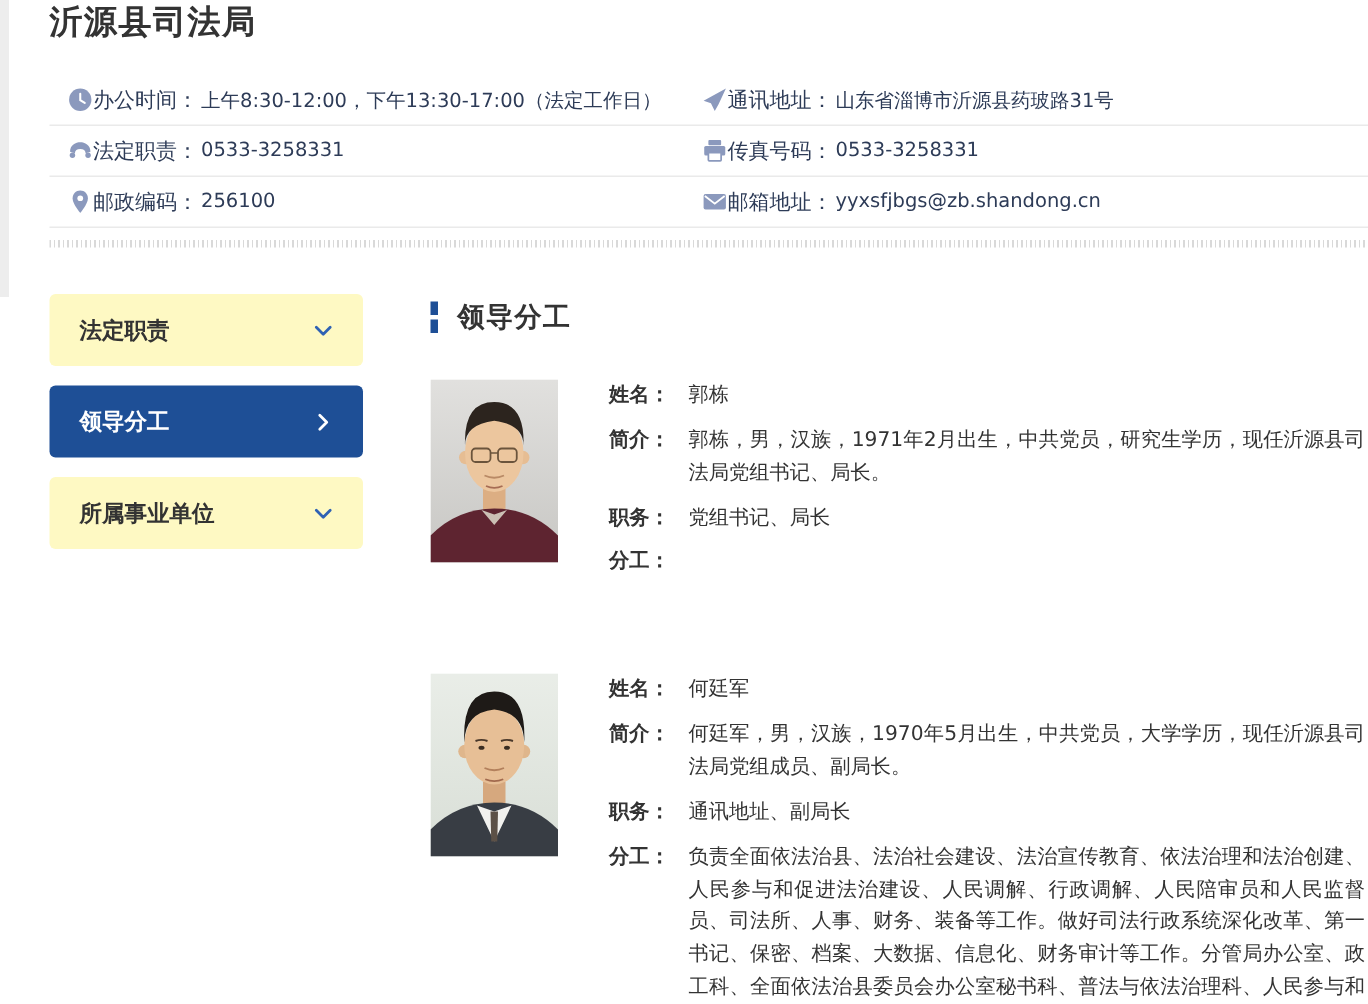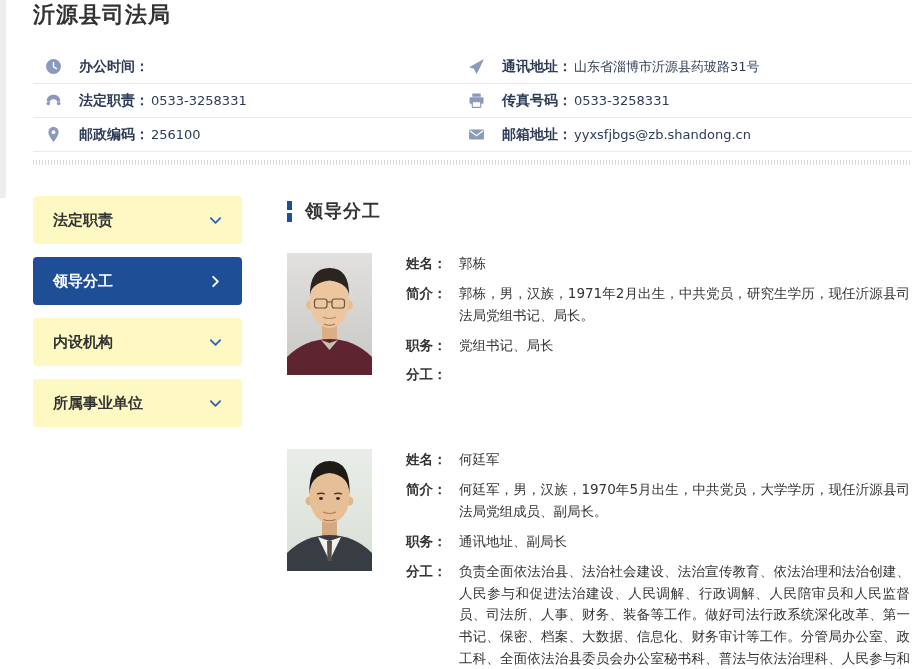--- a/index.html
+++ b/index.html
@@ -9,21 +9,21 @@
     -webkit-font-smoothing:antialiased;
   }
   .left-strip{position:absolute;left:0;top:0;width:6px;height:198px;background:#ededed;}
   .container{padding-left:33px;}
   .page-title{margin:0;font-size:22px;font-weight:bold;color:#333;letter-spacing:1px;}
   
   .contact-grid{margin-top:20px;display:grid;grid-template-columns:423px 1fr;}
   .contact-cell{display:flex;align-items:center;height:33px;border-bottom:1px solid #eaeaea;}
   .contact-cell .cicon{width:17px;height:17px;flex:none;margin-left:12px;display:flex;align-items:center;justify-content:center;}
   .contact-cell .cicon svg{width:17px;height:17px;display:block;}
-  .contact-label{font-weight:bold;font-size:14px;color:#2d3b57;margin-left:17px;white-space:nowrap;}
+  .contact-label{font-weight:normal;font-size:14px;color:#2d3b57;margin-left:0;white-space:nowrap;}
   .contact-value{font-size:13px;color:#2d3b57;margin-left:2px;white-space:nowrap;}
   .dashed-sep{margin-top:8px;height:5px;
     background:repeating-linear-gradient(90deg,#d9d9d9 0 1px,transparent 1px 3px);}
   
   .content{display:flex;margin-top:31px;}
   .sidebar{width:209px;flex:none;margin-right:45px;}
   .side-item{height:48px;background:#fef9c3;border-radius:4px;margin-bottom:13px;
     display:flex;align-items:center;justify-content:space-between;padding:0 20px;
     box-sizing:border-box;cursor:pointer;}
   .side-item .slabel{font-size:15px;font-weight:bold;color:#333;}
@@ -59,20 +59,21 @@
   <div class="contact-grid">
 
     <div class="contact-cell">
       <span class="cicon">
         <svg viewBox="0 0 16 16">
             <circle cx="8" cy="8" r="7" fill="#8b99bd"></circle>
             <path d="M8 4.2v4.1l2.8 1.7" stroke="#fff" stroke-width="1.3" fill="none" stroke-linecap="round"></path>
           </svg>
       </span>
       <span class="contact-label">办公时间：</span>
+      <span class="contact-value">上午8:30-12:00，下午13:30-17:00（法定工作日）</span>
     </div>
 
     <div class="contact-cell">
       <span class="cicon">
         <svg viewBox="0 0 16 16">
             <path d="M15 1 L1 8.6 l4.6 1.6 L8 15 l2.4-4.2 L15 1z" fill="#8b99bd"></path>
           </svg>
       </span>
       <span class="contact-label">通讯地址：</span>
       <span class="contact-value">山东省淄博市沂源县药玻路31号</span>
@@ -139,26 +140,20 @@
           </svg>
       </div>
 
       <div class="side-item active">
         <span class="slabel">领导分工</span>
         <svg class="chev" viewBox="0 0 14 14">
             <path d="M4.5 2 L9.5 7 L4.5 12" stroke="#ffffff" stroke-width="2" fill="none" stroke-linecap="round" stroke-linejoin="round"></path>
           </svg>
       </div>
 
-      <div class="side-item">
-        <span class="slabel">内设机构</span>
-        <svg class="chev" viewBox="0 0 14 14">
-            <path d="M2 4.5 L7 9.5 L12 4.5" stroke="#2f62b4" stroke-width="2" fill="none" stroke-linecap="round" stroke-linejoin="round"></path>
-          </svg>
-      </div>
 
       <div class="side-item">
         <span class="slabel">所属事业单位</span>
         <svg class="chev" viewBox="0 0 14 14">
             <path d="M2 4.5 L7 9.5 L12 4.5" stroke="#2f62b4" stroke-width="2" fill="none" stroke-linecap="round" stroke-linejoin="round"></path>
           </svg>
       </div>
 
     </div>
 

